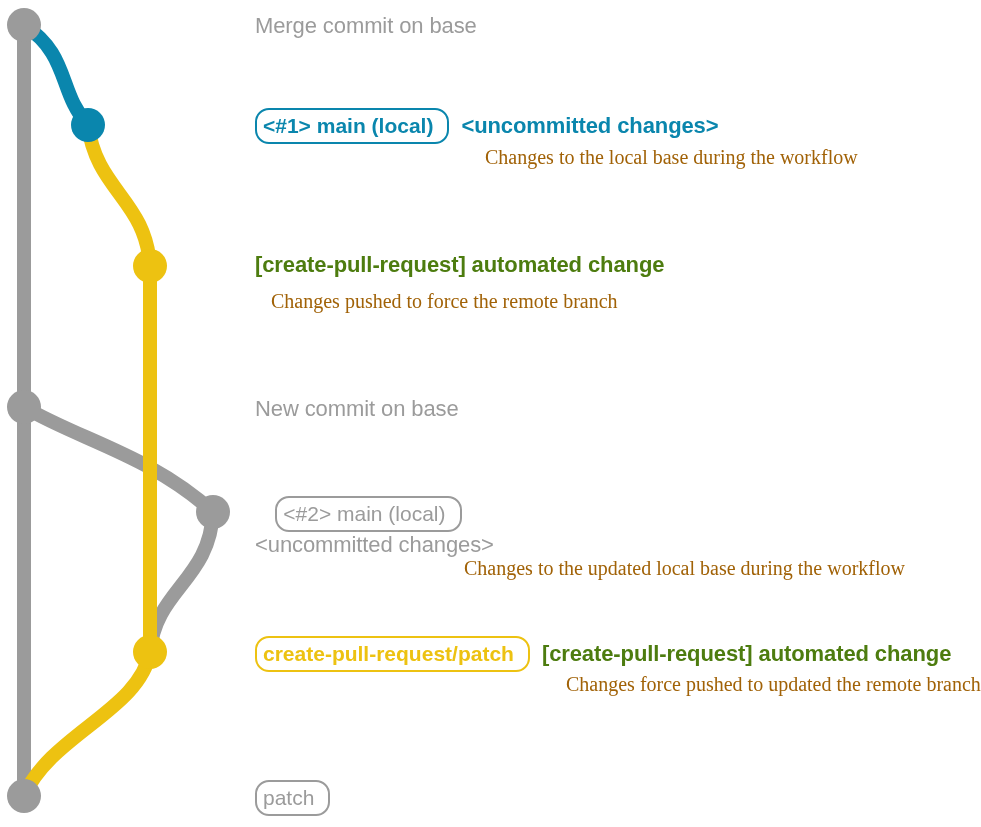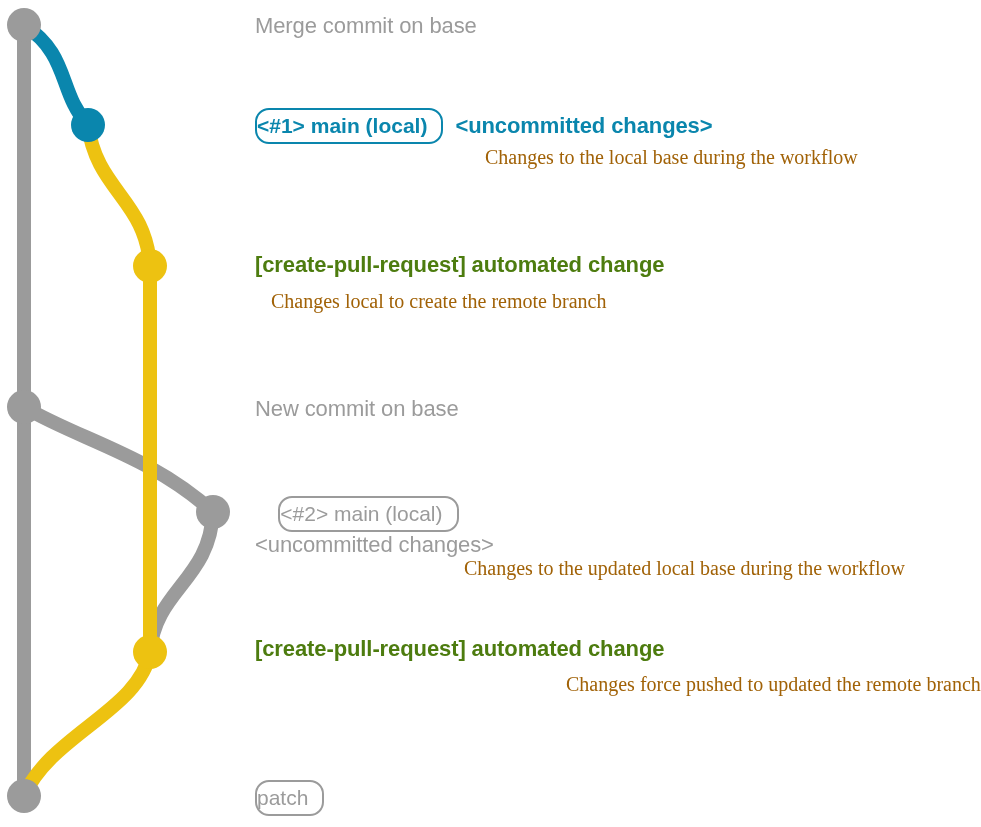--- a/index.html
+++ b/index.html
@@ -24,21 +24,21 @@
   .row {
     position: absolute;
     display: flex;
     align-items: center;
     white-space: nowrap;
   }
   .tag {
     display: inline-block;
     border: 2px solid #9b9b9b;
     border-radius: 14px;
-    padding: 4px 14px 5px 0;
+    padding: 4px 14px 5px 6px;
     font-size: 21px;
     line-height: 23px;
     color: #9b9b9b;
     background: #ffffff;
     margin-right: 12px;
   }
   .tag.teal {
     border-color: #0a86ad;
     color: #0a86ad;
     font-weight: bold;
@@ -103,32 +103,33 @@
 
 <div class="row" style="left:255px; top:108px;">
   <span class="tag teal">&lt;#1&gt; main (local)</span>
   <span class="subject teal">&lt;uncommitted changes&gt;</span>
 </div>
 <div class="body-note" style="left:485px; top:145px;">Changes to the local base during the workflow</div>
 
 <div class="row" style="left:255px; top:252px;">
   <span class="subject yellow">[create-pull-request] automated change</span>
 </div>
-<div class="body-note" style="left:271px; top:289px;">Changes local to create the remote branch</div>
+<div class="body-note" style="left:271px; top:289px;">Changes pushed to force the remote branch</div>
 
 <div class="row" style="left:255px; top:396px;">
   <span class="subject gray">New commit on base</span>
 </div>
 
 <div class="row" style="left:255px; top:496px;flex-direction:column;">
   <span class="tag">&lt;#2&gt; main (local)</span>
   <span class="subject gray">&lt;uncommitted changes&gt;</span>
 </div>
 <div class="body-note" style="left:464px; top:532px;margin-top:24px;">Changes to the updated local base during the workflow</div>
 
 <div class="row" style="left:255px; top:636px;">
+  <span class="tag yellow">create-pull-request/patch</span>
   <span class="subject yellow">[create-pull-request] automated change</span>
 </div>
 <div class="body-note" style="left:566px; top:672px;">Changes force pushed to updated the remote branch</div>
 
 <div class="row" style="left:255px; top:780px;">
   <span class="tag">patch</span>
 </div>
 
 </body></html>

